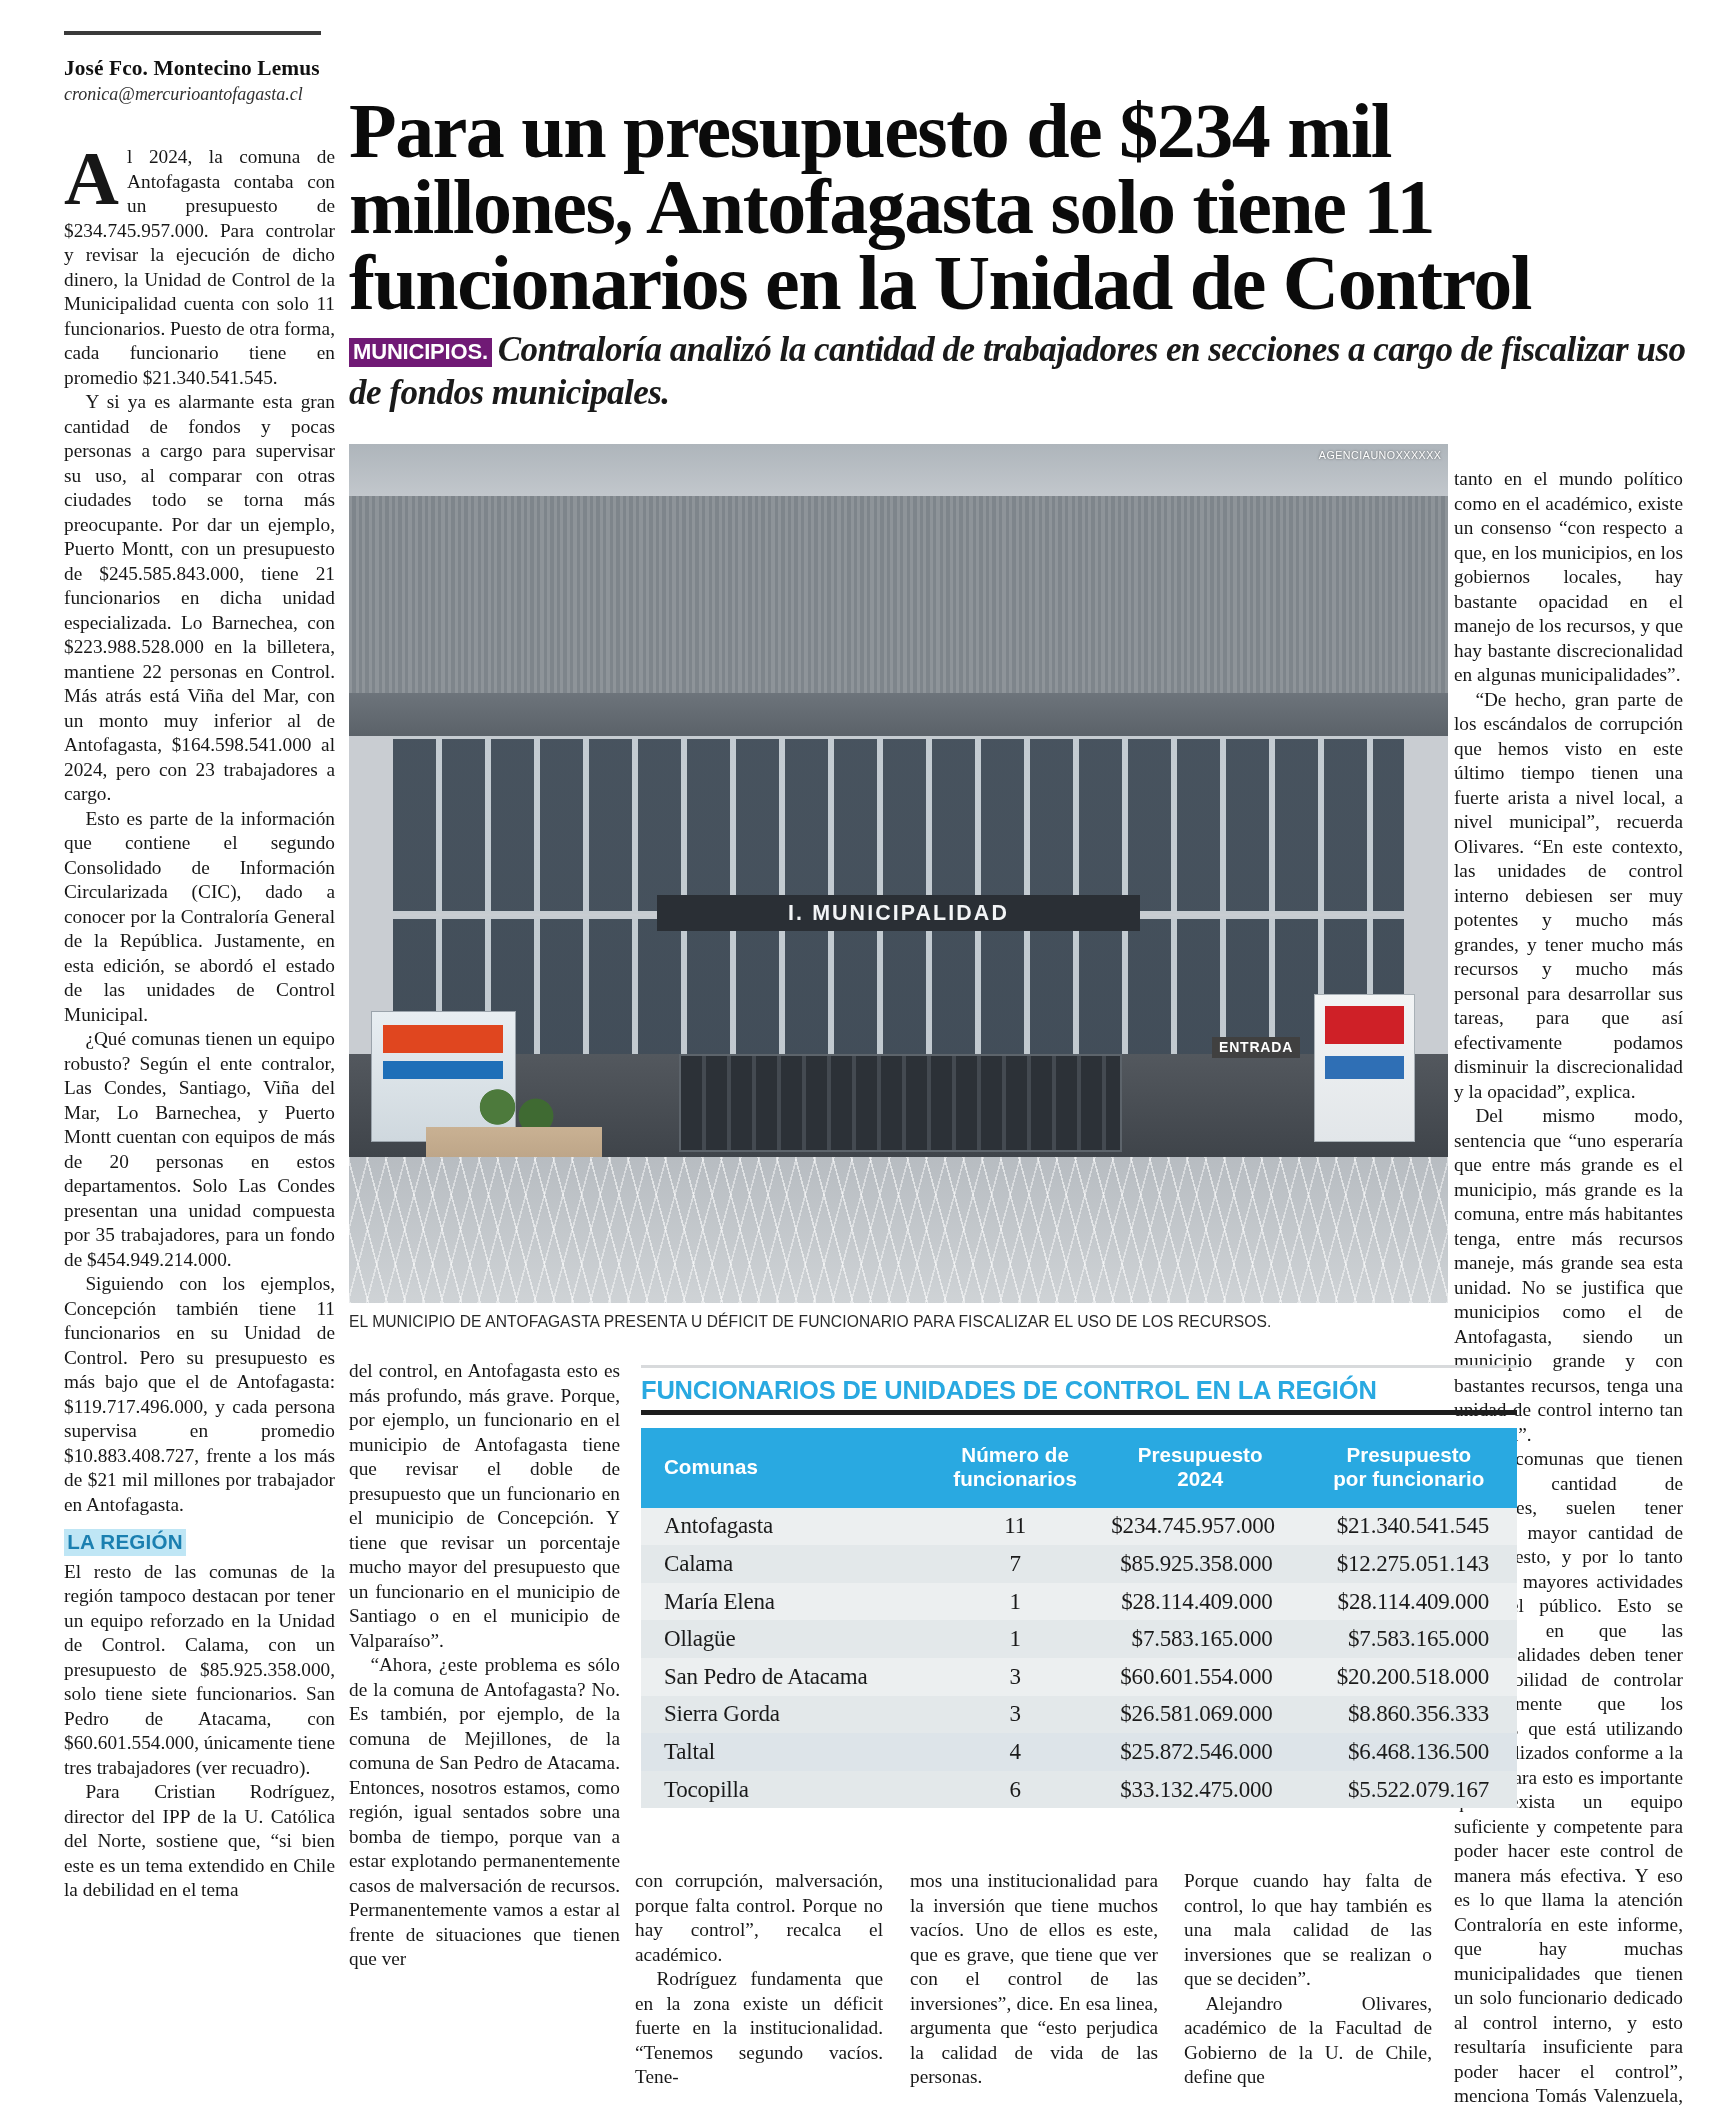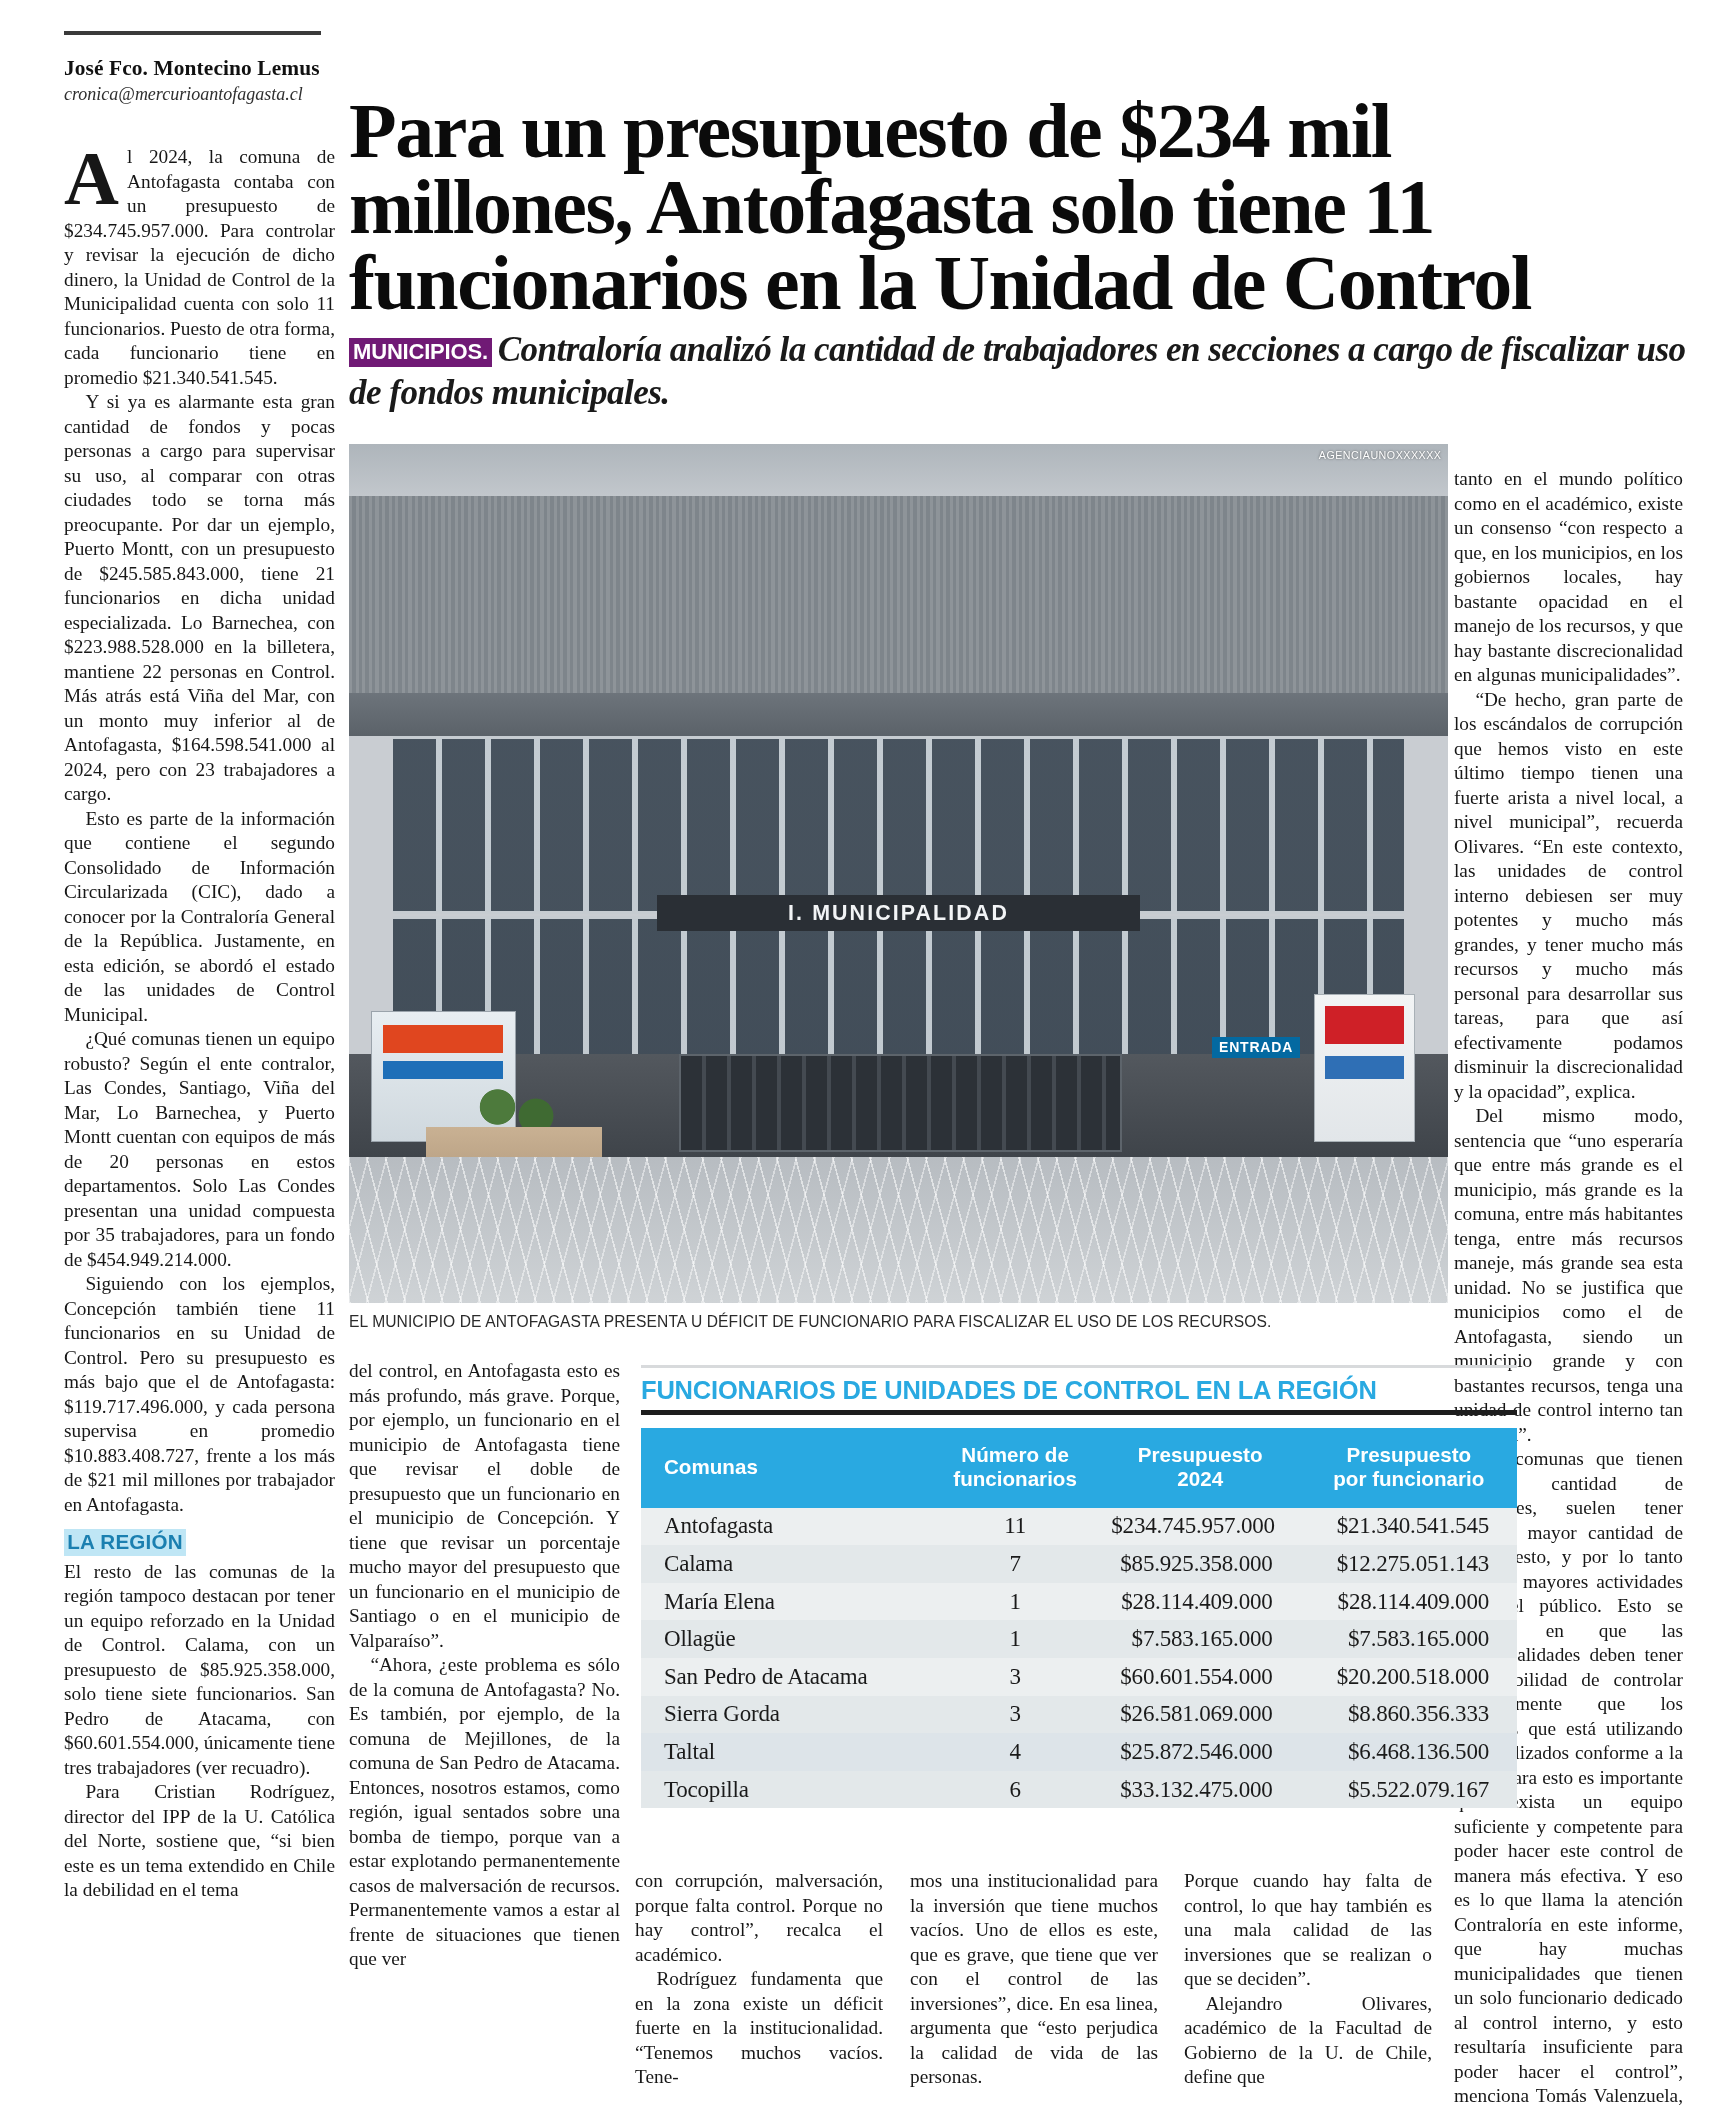--- a/index.html
+++ b/index.html
@@ -86,21 +86,21 @@
       linear-gradient(#b7bcc1,#cfd3d6);}
   .ph-banner-l{position:absolute;left:2%;top:66%;width:13%;height:15%;
     background:linear-gradient(#e8eef2,#cfd8de);border:1.6px solid #9aa3ab;}
   .ph-banner-l .b1{position:absolute;left:8%;top:10%;width:84%;height:22%;background:#e0461f;}
   .ph-banner-l .b2{position:absolute;left:8%;top:38%;width:84%;height:14%;background:#1e6fb8;}
   .ph-banner-r{position:absolute;right:3%;top:64%;width:9%;height:17%;
     background:linear-gradient(#f2f4f5,#e2e6e9);border:1.6px solid #a8b0b6;}
   .ph-banner-r .r1{position:absolute;left:10%;top:8%;width:80%;height:26%;background:#cf2027;}
   .ph-banner-r .r2{position:absolute;left:10%;top:42%;width:80%;height:16%;background:#2f6fb5;}
   .ph-entrada{position:absolute;right:13.5%;top:69%;
-    background:#0369a1;color:#fff;font-family:"Liberation Sans",sans-serif;
+    background:#404040;color:#fff;font-family:"Liberation Sans",sans-serif;
     font-weight:bold;font-size:14px;letter-spacing:0.8px;padding:2.5px 6.6px;}
   .ph-pot{position:absolute;left:7%;top:79.5%;width:16%;height:7%;
     background:linear-gradient(#c9b193,#b39b7e);}
   .ph-green{position:absolute;left:10%;top:74%;width:10%;height:7%;
     background:radial-gradient(circle at 35% 45%, #4d7a3c 0 22%, rgba(0,0,0,0) 23%),
                radial-gradient(circle at 70% 60%, #3f6a32 0 20%, rgba(0,0,0,0) 21%);}
 
   
   .caption{
     position:absolute;left:349px;top:1313px;width:1099px;
@@ -307,21 +307,21 @@
             <td class="t-num">6</td>
             <td class="t-money">$33.132.475.000</td>
             <td class="t-money">$5.522.079.167</td>
           </tr>
         </tbody>
     </table>
   </div>
 
   <div class="col" id="col-b1">
     <p class="first">con corrupción, malversación, porque falta control. Porque no hay control”, recalca el académico.</p>
-    <p>Rodríguez fundamenta que en la zona existe un déficit fuerte en la institucionalidad. “Tenemos muchos vacíos. Tene-</p>
+    <p>Rodríguez fundamenta que en la zona existe un déficit fuerte en la institucionalidad. “Tenemos segundo vacíos. Tene-</p>
   </div>
   <div class="col" id="col-b2">
     <p class="first">mos una institucionalidad para la inversión que tiene muchos vacíos. Uno de ellos es este, que es grave, que tiene que ver con el control de las inversiones”, dice. En esa linea, argumenta que “esto perjudica la calidad de vida de las personas.</p>
   </div>
   <div class="col" id="col-b3">
     <p class="first">Porque cuando hay falta de control, lo que hay también es una mala calidad de las inversiones que se realizan o que se deciden”.</p>
     <p>Alejandro Olivares, académico de la Facultad de Gobierno de la U. de Chile, define que</p>
   </div>
 
 </div>

